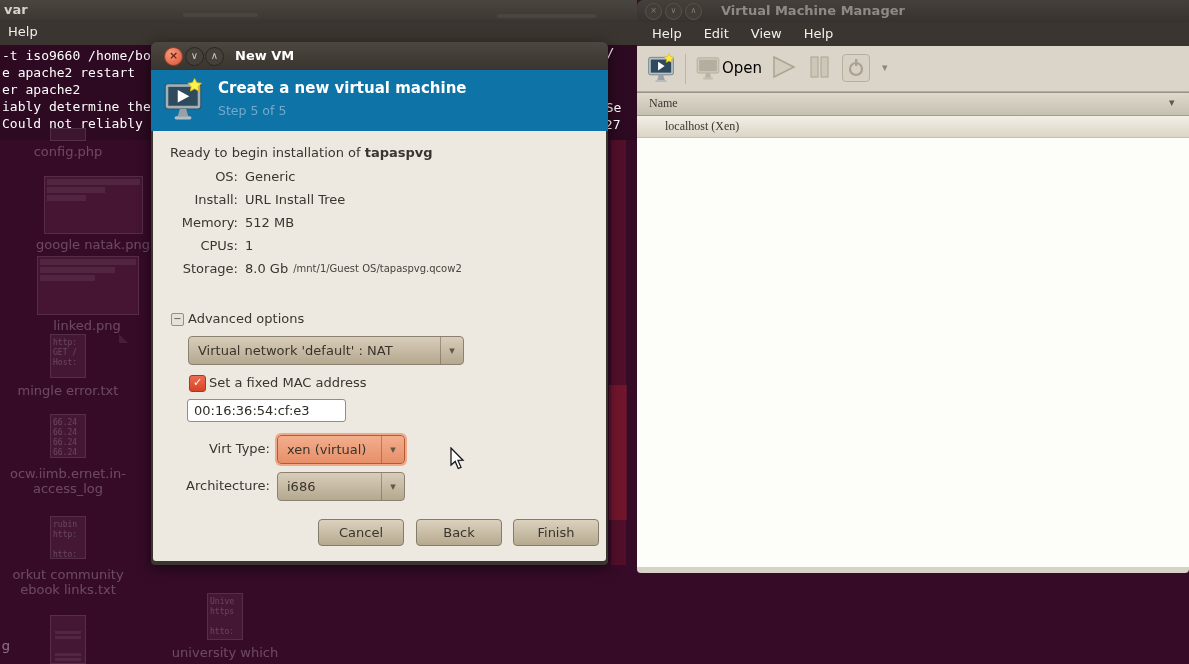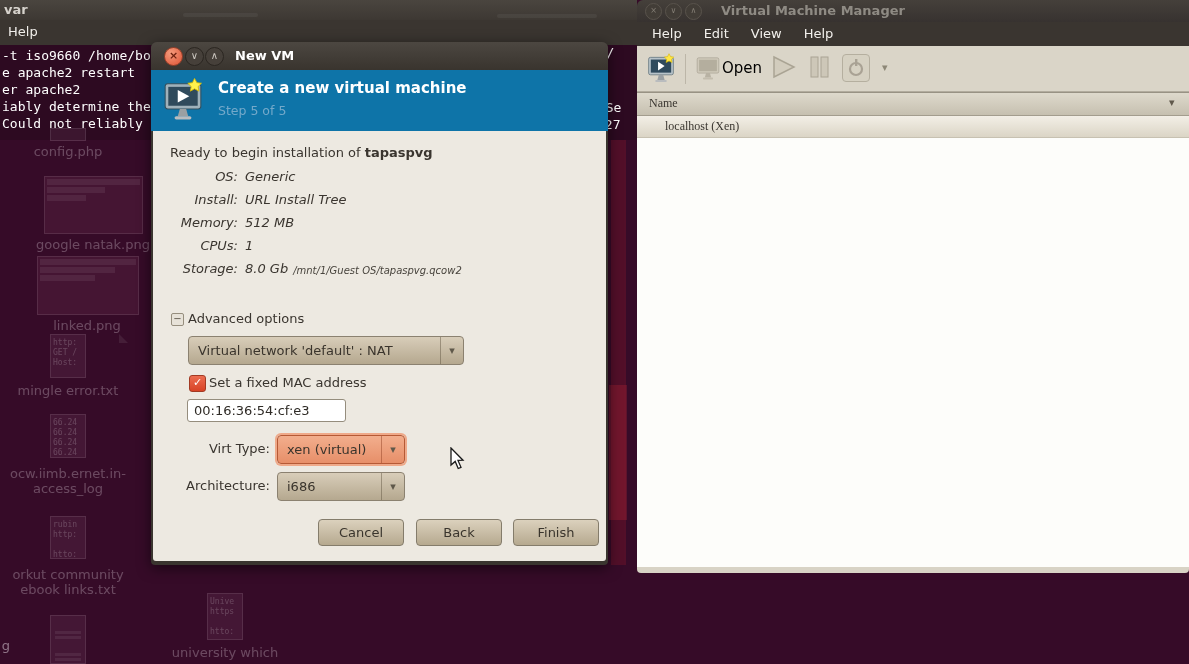--- a/index.html
+++ b/index.html
@@ -34,21 +34,21 @@
   .dlg-titlebar{left:0;top:0;width:457px;height:28px;background:linear-gradient(#4c4741,#39342e);
                 border-radius:6px 6px 0 0;}
   .win-circle{width:17px;height:17px;border-radius:50%;text-align:center;line-height:16px;font-size:10px;}
   .circle-close{background:radial-gradient(circle at 35% 30%,#f59b7c,#dd5335);border:1px solid #97402a;color:#6e2210;font-weight:bold;font-size:11px;}
   .circle-dim{background:#46403a;border:1px solid #2b2621;color:#cdc8c1;}
   .dlg-title{font-size:13px;font-weight:bold;color:#ffffff;}
   .dlg-header{left:0;top:28px;width:457px;height:61px;background:#0e74a8;}
   .hdr-title{left:67px;top:9px;font-size:15px;font-weight:bold;color:#ffffff;}
   .hdr-sub{left:67px;top:33px;font-size:12.5px;color:#74a9ca;}
   .dlg-body{left:2px;top:89px;width:453px;height:430px;background:#ede9e1;border-radius:0 0 3px 3px;}
-  .sum-row{position:absolute;left:17px;width:425px;display:flex;align-items:flex-end;font-size:13px;font-style:italic;}
+  .sum-row{position:absolute;left:17px;width:425px;display:flex;align-items:center;font-size:13px;}
   .sum-label{width:70px;text-align:right;margin-right:7px;flex:none;}
   .sum-extra{font-size:10px;color:#48443d;margin-left:5px;}
   .expander-box{width:11px;height:11px;background:#e7e2d8;border:1px solid #968e7e;border-radius:2px;
                 font-size:10px;line-height:9px;text-align:center;color:#575147;}
   .combo{background:linear-gradient(#d8cdb9,#b5a88f);border:1px solid #8b8170;border-radius:4px;
          font-size:13px;color:#3a342c;display:flex;align-items:center;}
   .combo-text{padding-left:9px;flex:1;white-space:nowrap;overflow:hidden;}
   .combo-arrow{width:22px;align-self:stretch;border-left:1px solid rgba(90,80,60,0.45);
                display:flex;align-items:center;justify-content:center;font-size:11px;color:#5f584a;}
   .combo-salmon{background:linear-gradient(#f2ae8d,#e78f69);border:1px solid #b55a36;

